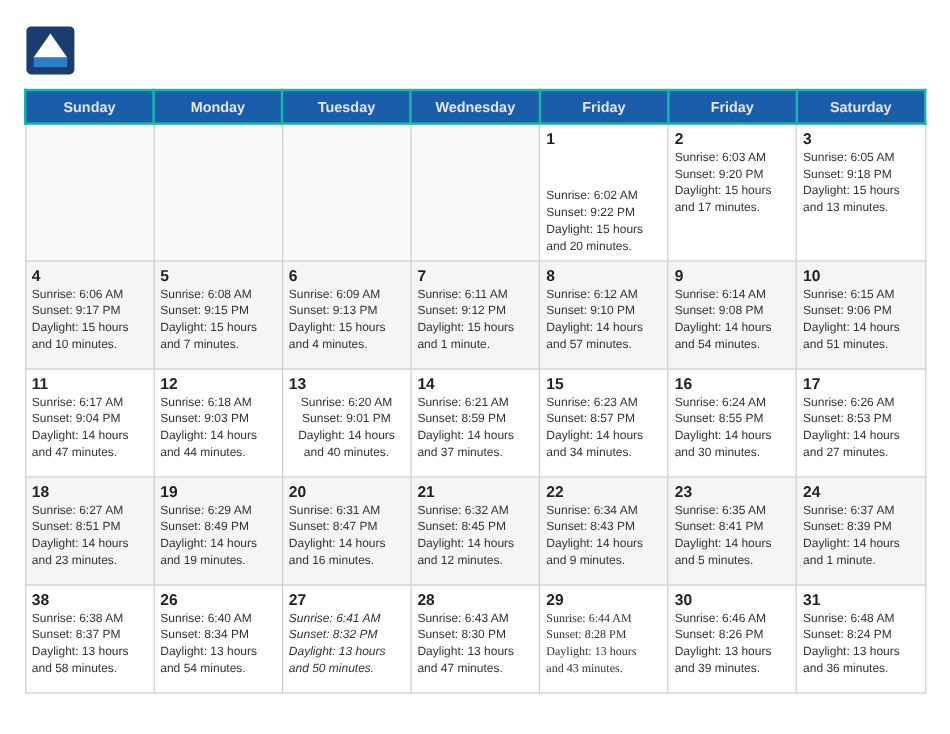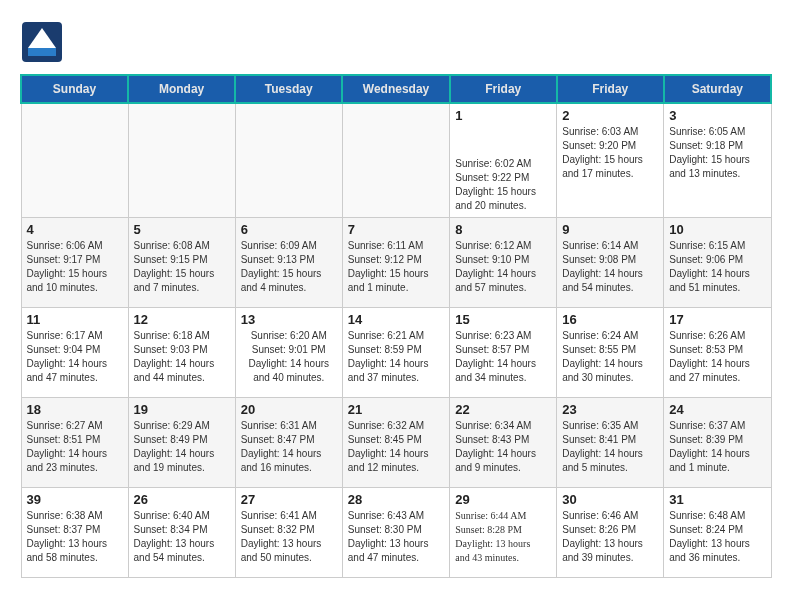--- a/index.html
+++ b/index.html
@@ -290,36 +290,36 @@
         <td>
           <div class="day-num">24</div>
           <div class="day-info" style="white-space: pre-line;">Sunrise: 6:37 AM
 Sunset: 8:39 PM
 Daylight: 14 hours
 and 1 minute.</div>
         </td>
       </tr>
       <tr>
         <td>
-          <div class="day-num">39</div>
+          <div class="day-num">38</div>
           <div class="day-info" style="white-space: pre-line;">Sunrise: 6:38 AM
 Sunset: 8:37 PM
 Daylight: 13 hours
 and 58 minutes.</div>
         </td>
         <td>
           <div class="day-num">26</div>
           <div class="day-info" style="white-space: pre-line;">Sunrise: 6:40 AM
 Sunset: 8:34 PM
 Daylight: 13 hours
 and 54 minutes.</div>
         </td>
         <td>
           <div class="day-num">27</div>
-          <div class="day-info" style="white-space: pre-line;">Sunrise: 6:41 AM
+          <div class="day-info" style="white-space: pre-line; font-style: italic;">Sunrise: 6:41 AM
 Sunset: 8:32 PM
 Daylight: 13 hours
 and 50 minutes.</div>
         </td>
         <td>
           <div class="day-num">28</div>
           <div class="day-info" style="white-space: pre-line;">Sunrise: 6:43 AM
 Sunset: 8:30 PM
 Daylight: 13 hours
 and 47 minutes.</div>

